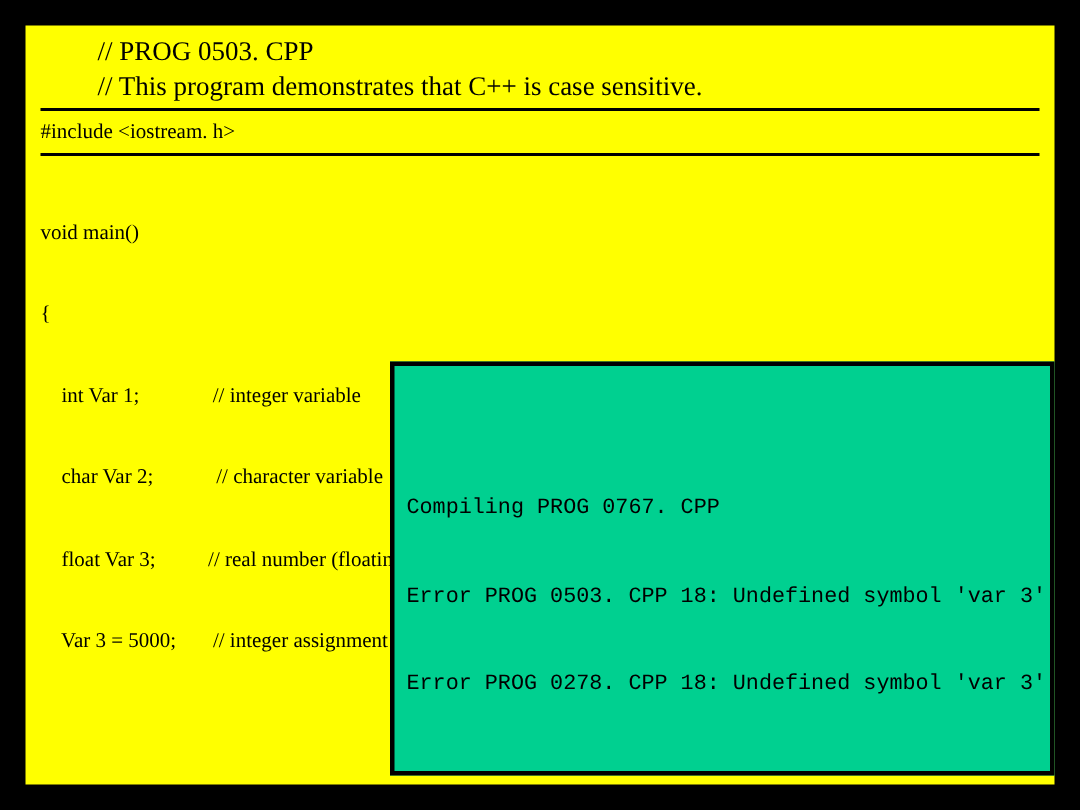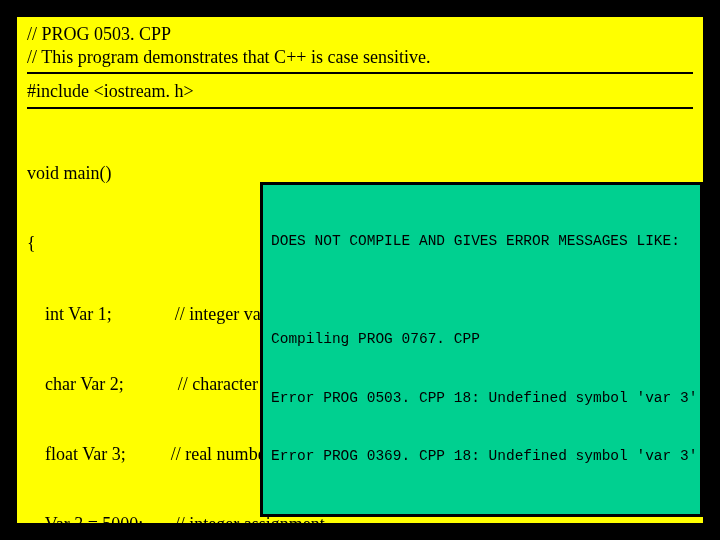--- a/index.html
+++ b/index.html
@@ -19,28 +19,29 @@
     bottom: 14px;
     background: #ffff00;
     border: 3px solid #000;
     box-sizing: border-box;
     padding: 6px 10px 10px 10px;
   }
   .header {
     font-size: 18px;
     line-height: 1.25;
     color: #000;
+    margin-left: 38px;
   }
   .hr {
     border: none;
     border-top: 2px solid #000;
     margin: 4px 0 6px 0;
   }
   .code {
-    font-size: 18px;
+    font-size: 14px;
     line-height: 1.3;
     color: #000;
     white-space: pre;
   }
   .compile-box {
     position: absolute;
     right: 0px;
     bottom: 6px;
     width: 443px;
     background: #00d090;
@@ -74,19 +75,18 @@
     <div>    Var 3 = 5000;       // integer assignment</div>
     
     
     
     
     
     
   </div>
 
   <div class="compile-box">
-    <div>DOES NOT COMPILE AND GIVES ERROR MESSAGES LIKE:</div>
     <div></div>
     <div>Compiling PROG 0767. CPP</div>
     <div>Error PROG 0503. CPP 18: Undefined symbol 'var 3'</div>
-    <div>Error PROG 0369. CPP 18: Undefined symbol 'var 3'</div>
+    <div>Error PROG 0278. CPP 18: Undefined symbol 'var 3'</div>
   </div>
 </div>
 
 </body></html>

